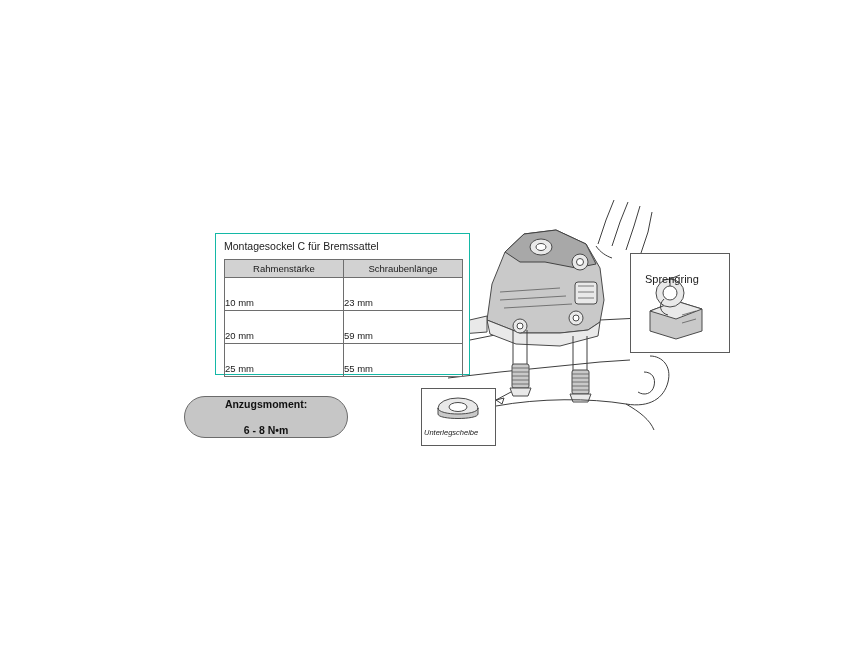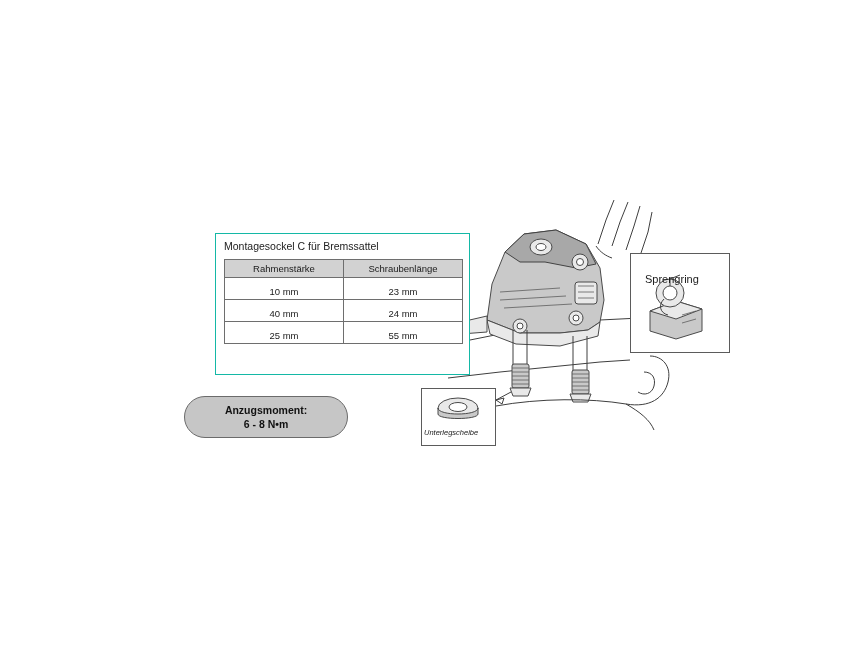--- a/index.html
+++ b/index.html
@@ -54,42 +54,42 @@
     background: #d2d2d2;
     border: 1px solid #6e6e6e;
     font-weight: normal;
     font-size: 9.5px;
     padding: 2px 0 2px 0;
     text-align: center;
     height: 13px;
   }
   #spec-table td {
     border: 1px solid #6e6e6e;
-    text-align: center;
-    padding: 7px 0 1px 0;
+    text-align: left;
+    padding: 18px 0 1px 0;
     height: 13px;
   }
   #spec-table col.c1 { width: 50%; }
   #spec-table col.c2 { width: 50%; }
 
   
   #torque-pill {
     position: absolute;
     left: 184px;
     top: 396px;
     width: 164px;
     height: 42px;
     border-radius: 21px;
     background: #c6c6c6;
     border: 1px solid #6b6b6b;
     box-sizing: border-box;
     display: flex;
     flex-direction: column;
     align-items: center;
-    justify-content: center;
+    justify-content: space-between;
     color: #111111;
     font-size: 10.5px;
     font-weight: bold;
     line-height: 14px;
   }
 
   
   .callout-box {
     position: absolute;
     border: 1px solid #5b5b5b;
@@ -260,22 +260,22 @@
           <th>Rahmenstärke</th>
           <th>Schraubenlänge</th>
         </tr>
       </thead>
       <tbody>
         <tr>
           <td>10 mm</td>
           <td>23 mm</td>
         </tr>
         <tr>
-          <td>40 mm</td>
-          <td>24 mm</td>
+          <td>20 mm</td>
+          <td>59 mm</td>
         </tr>
         <tr>
           <td>25 mm</td>
           <td>55 mm</td>
         </tr>
       </tbody>
     </table>
   </div>
 
   <div id="torque-pill">

